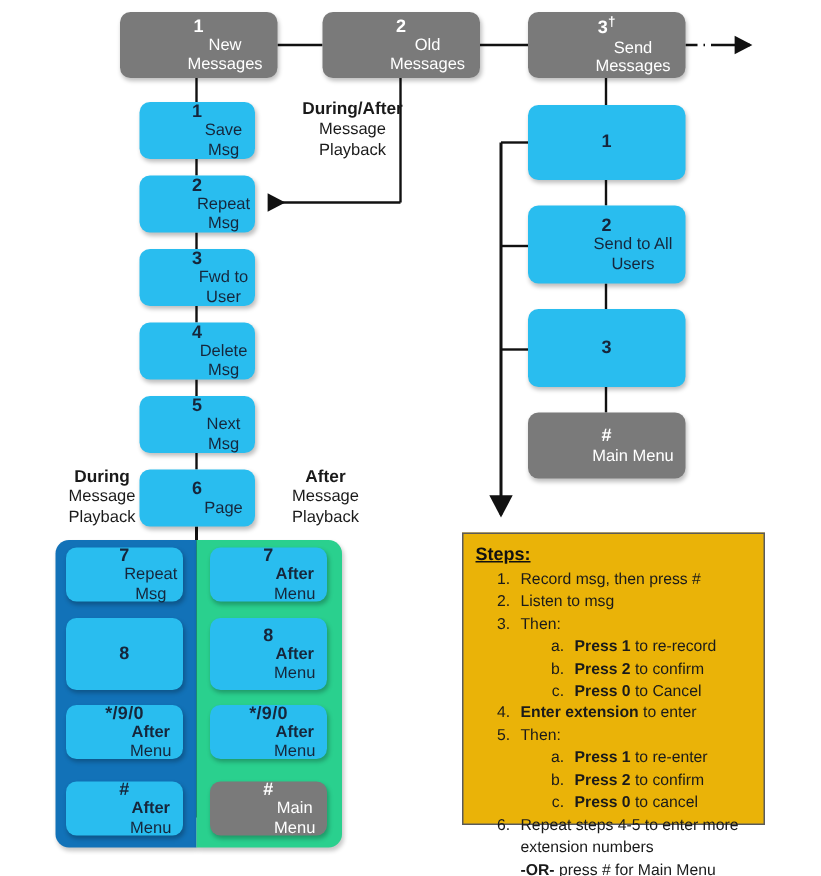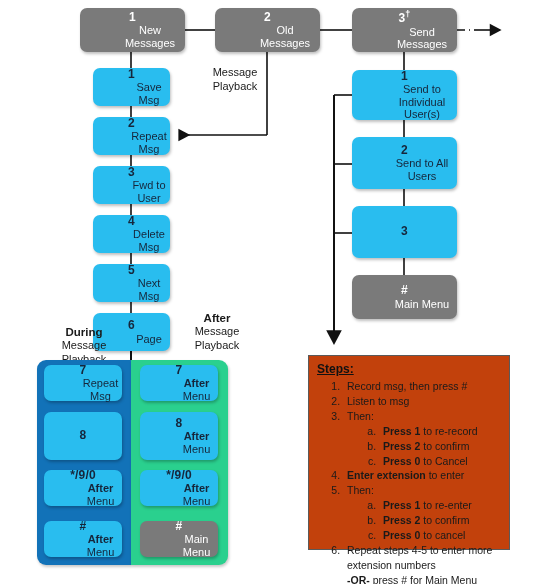--- a/index.html
+++ b/index.html
@@ -85,21 +85,21 @@
     position: absolute;
     text-align: center;
     font-size: 11px;
     color: #1a1a1a;
     line-height: 1.25;
   }
   .stepsbox {
     position: absolute;
     box-sizing: border-box;
     border: 1px solid #5a5a5a;
-    background: #c2410c;
+    background: #eab308;
   }
   .stepsbox .title {
     font-weight: bold;
     font-size: 12px;
     text-decoration: underline;
     color: #111;
     margin: 6px 0 3px 8px;
   }
   ol.steps {
     margin: 0 0 6px 0;
@@ -213,25 +213,26 @@
   <div class="node cyan" style="left:93px; top:264px; width:77px; height:38px;">
     <span class="num">5</span>
     <span class="lbl">Next Msg</span>
   </div>
   <div class="node cyan" style="left:93px; top:313px; width:77px; height:38px;">
     <span class="num">6</span>
     <span class="lbl">Page</span>
   </div>
 
   <div class="sidecap" style="left:180px; top:66px; width:110px;">
+    <div class="strong">During/After</div>
     <div>Message</div>
     <div>Playback</div>
   </div>
 
-  <div class="sidecap" style="left:42px; top:311px; width:84px;margin-top:14px;">
+  <div class="sidecap" style="left:26px; top:311px; width:84px;">
     <div class="strong">During</div>
     <div>Message</div>
     <div>Playback</div>
   </div>
 
   <div class="sidecap" style="left:175px; top:311px; width:84px;">
     <div class="strong">After</div>
     <div>Message</div>
     <div>Playback</div>
   </div>
@@ -267,21 +268,20 @@
     <span class="num">*/9/0</span>
     <span class="lbl"><span class="bold-inline">After</span> <span>Menu</span></span>
   </div>
   <div class="node gray" style="left:140px; top:521px; width:78px; height:36px;">
     <span class="num">#</span>
     <span class="lbl">Main Menu</span>
   </div>
 
   <div class="node cyan" style="left:352px; top:70px; width:105px; height:50px;">
     <span class="num">1</span>
-    <span class="lbl">Send to Individual User(s)</span>
   </div>
   <div class="node cyan" style="left:352px; top:137px; width:105px; height:52px;">
     <span class="num">2</span>
     <span class="lbl">Send to All Users</span>
   </div>
   <div class="node cyan" style="left:352px; top:206px; width:105px; height:52px;">
     <span class="num">3</span>
   </div>
   <div class="node gray" style="left:352px; top:275px; width:105px; height:44px;">
     <span class="num">#</span>

